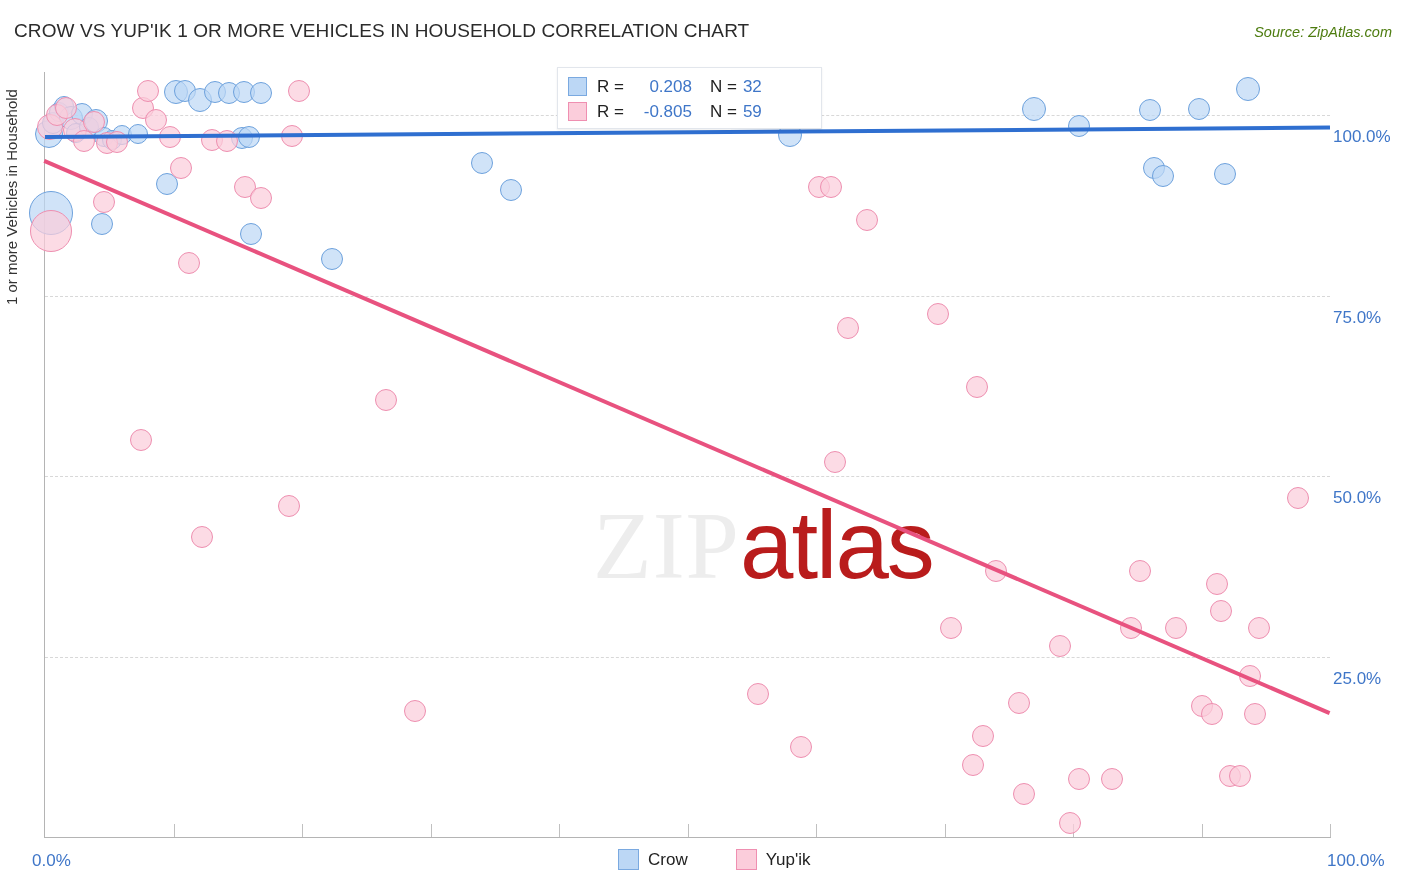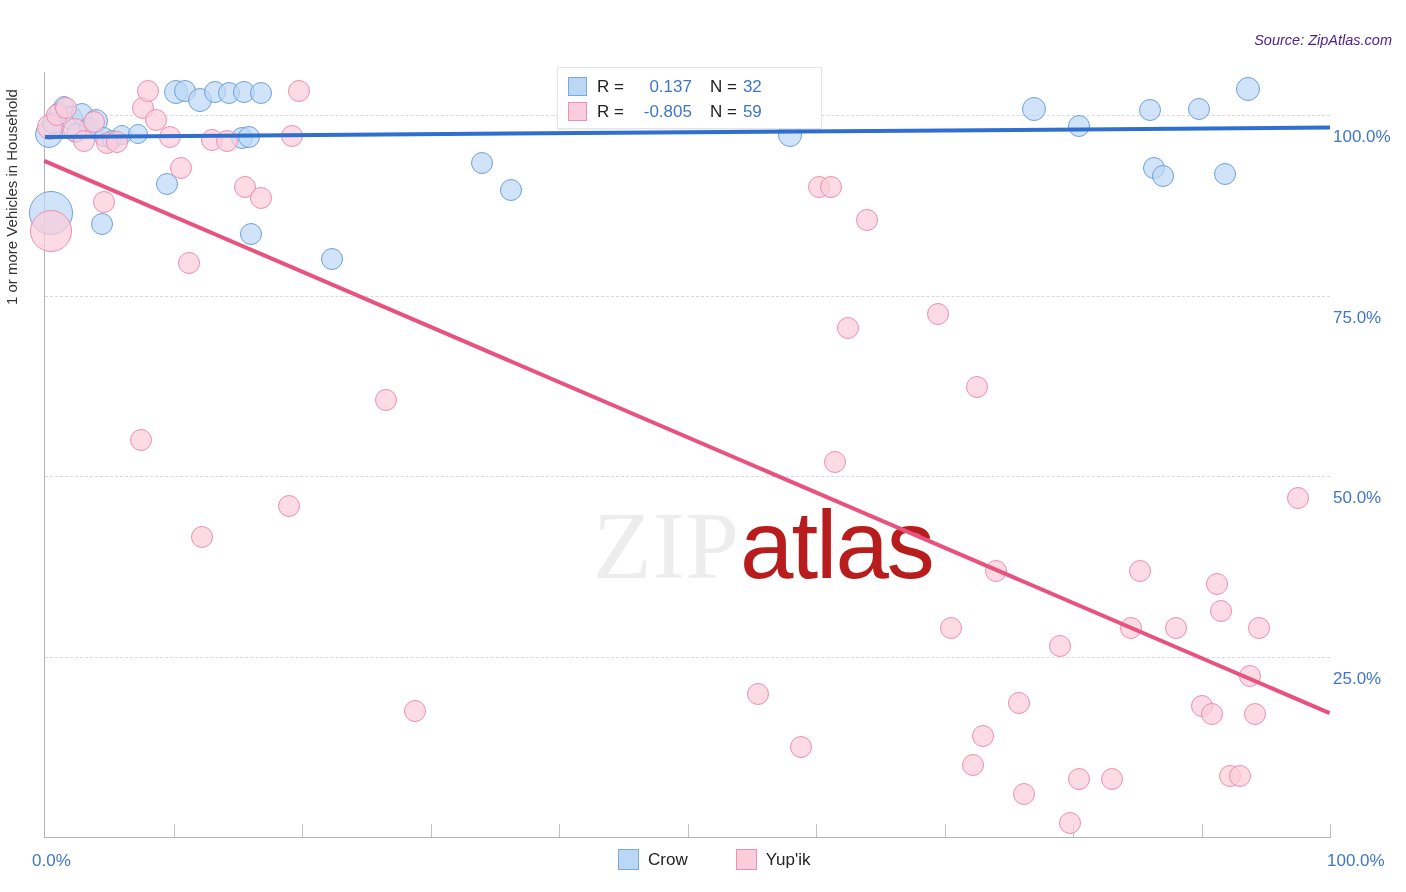--- a/index.html
+++ b/index.html
@@ -27,23 +27,22 @@
     letter-spacing: 0.1px;
     color: #2b2b2b;
     white-space: nowrap;
   }
   .source-note {
     position: absolute;
     right: 14px;
     top: 24px;
     font-size: 14.5px;
     font-style: italic;
-    color: #4c1d95;
-    white-space: nowrap;
-    margin-top: 8px;
+    color: #4d7c0f;
+    white-space: nowrap;
   }
   .plot {
     position: absolute;
     left: 45px;
     top: 72px;
     width: 1285px;
     height: 765px;
   }
   .axis-y-line {
     position: absolute;
@@ -201,20 +200,21 @@
   .legend-key.blue { background: #bcd7f5; border: 1px solid #7aa9e0; }
   .legend-key.pink { background: #fbcddb; border: 1px solid #ef8fb1; }
   .legend-text { color: #222; }
   .legend-gap { width: 28px; }
 </style>
 </head>
 <body>
 
 <div id="root">
 
+  <div class="chart-title">CROW VS YUP'IK 1 OR MORE VEHICLES IN HOUSEHOLD CORRELATION CHART</div>
   <div class="source-note">Source: ZipAtlas.com</div>
 
   <div class="ylabel-wrap">
     <div class="ylabel-rot">1 or more Vehicles in Household</div>
   </div>
 
   <div class="axis-y-line"></div>
   <div class="axis-x-line"></div>
 
   <div class="plot" id="plot">
@@ -342,21 +342,21 @@
       <div class="ytick-label" style="top: 127.302px;">100.0%</div>
     </div>
 
   <div class="xaxis-label" style="left:32px;">0.0%</div>
   <div class="xaxis-label" style="left:1327px;">100.0%</div>
 
   <div class="stat-box">
     <div class="stat-row">
       <span class="swatch blue"></span>
       <span class="st-label">R =</span>
-      <span class="st-value">0.137</span>
+      <span class="st-value">0.208</span>
       <span class="st-n">N =</span>
       <span class="st-nval">32</span>
     </div>
     <div class="stat-row">
       <span class="swatch pink"></span>
       <span class="st-label">R =</span>
       <span class="st-value">-0.805</span>
       <span class="st-n">N =</span>
       <span class="st-nval">59</span>
     </div>

